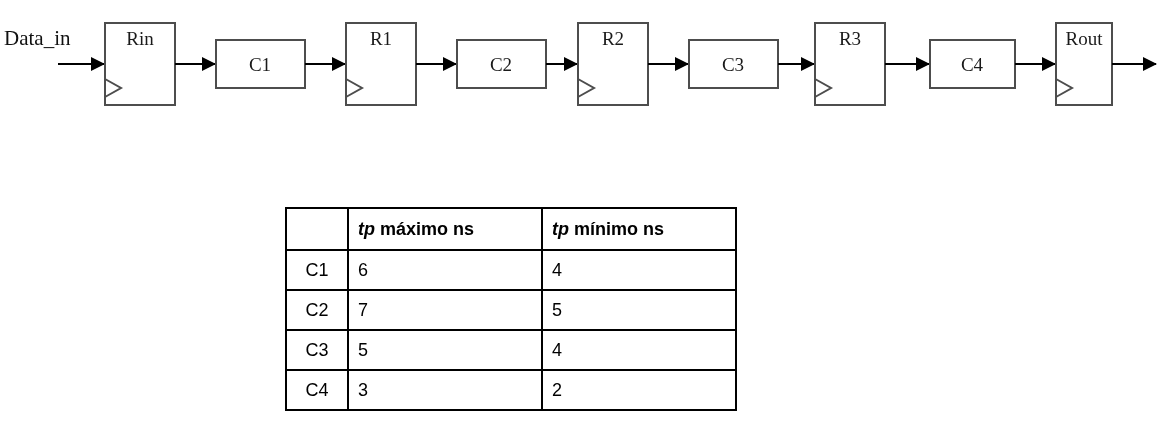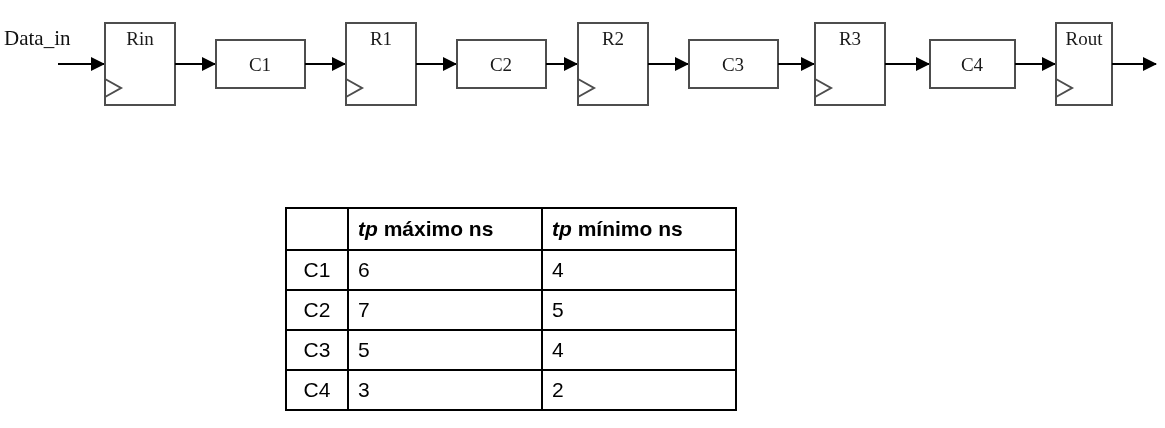--- a/index.html
+++ b/index.html
@@ -44,21 +44,21 @@
     top: 207px;
     border-collapse: collapse;
     table-layout: fixed;
     background: #ffffff;
   }
   #timing-table td,
   #timing-table th {
     border: 2px solid #000000;
     padding: 1px;
     vertical-align: middle;
-    font-size: 21px;
+    font-size: 18px;
     color: #000000;
     font-weight: normal;
     text-align: left;
     height: 40px;
     box-sizing: border-box;
   }
   #timing-table .col-row-head {
     width: 62px;
     text-align: center;
   }

